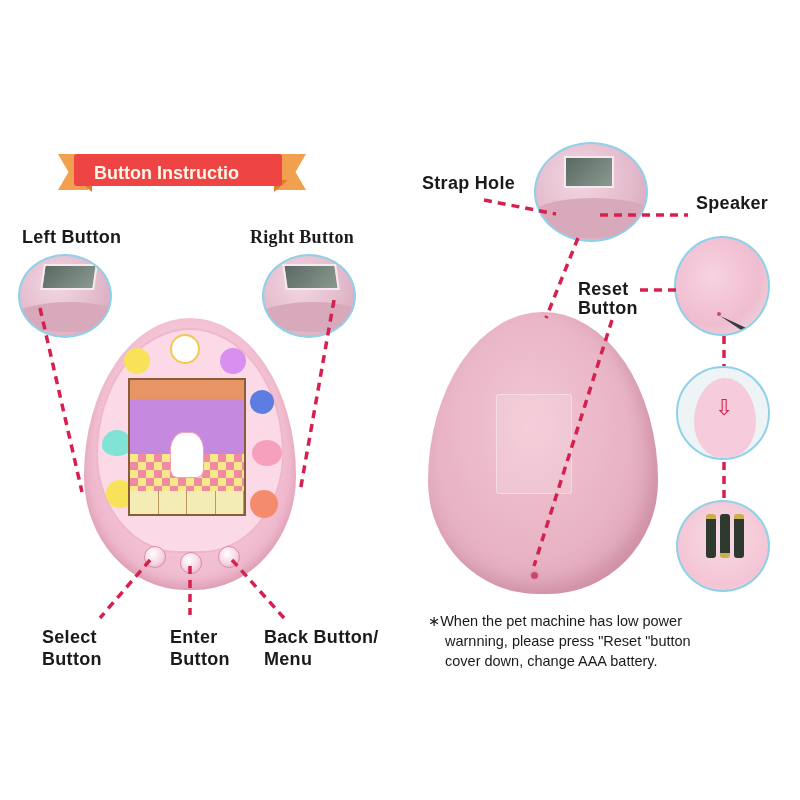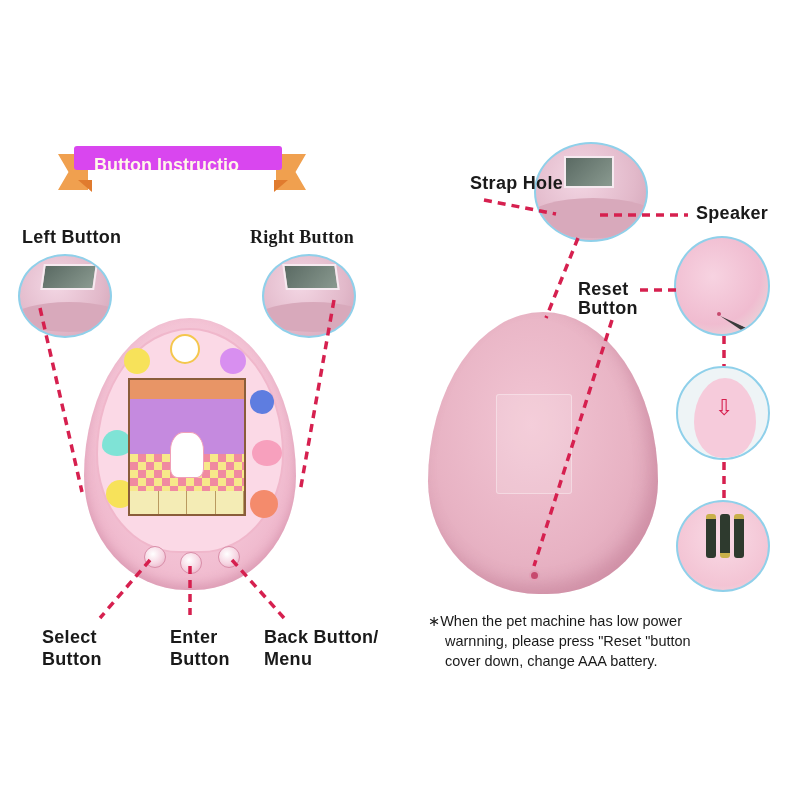--- a/index.html
+++ b/index.html
@@ -8,21 +8,21 @@
 
   .abs { position: absolute; }
   .label { position: absolute; font-family: "Liberation Sans", sans-serif; font-weight: bold; font-size: 18px; line-height: 22px; color: #1a1a1a; letter-spacing: 0.3px; }
 
   
   .banner { position: absolute; left: 68px; top: 142px; width: 220px; height: 48px; }
   .banner .tail-l { position: absolute; left: -10px; top: 12px; width: 30px; height: 36px; background: #f0a04f; clip-path: polygon(0 0, 100% 0, 100% 100%, 0 100%, 35% 50%); }
   .banner .tail-r { position: absolute; right: -18px; top: 12px; width: 30px; height: 36px; background: #f0a04f; clip-path: polygon(0 0, 100% 0, 65% 50%, 100% 100%, 0 100%); }
   .banner .fold-l { position: absolute; left: 10px; top: 38px; width: 14px; height: 12px; background: #e07b2e; clip-path: polygon(0 0, 100% 0, 100% 100%); }
   .banner .fold-r { position: absolute; right: 0px; top: 38px; width: 14px; height: 12px; background: #e07b2e; clip-path: polygon(0 0, 100% 0, 0 100%); }
-  .banner .body { position: absolute; left: 6px; top: 4px; width: 208px; height: 24px; background: #d946ef; border-radius: 3px; overflow: hidden; }
+  .banner .body { position: absolute; left: 6px; top: 12px; width: 208px; height: 32px; background: #ef4444; border-radius: 3px; overflow: hidden; }
   .banner .text { position: absolute; left: 20px; top: 9px; font-size: 18px; font-weight: bold; color: #fff7e8; white-space: nowrap; }
 
   
   .circle { position: absolute; border-radius: 50%; border: 2px solid #8fd0ea; overflow: hidden; background: radial-gradient(circle at 40% 35%, #f3d7e4 0%, #e2b9ca 60%, #cfa0b4 100%); }
   .circle .screen { position: absolute; background: linear-gradient(135deg, #5a6a63, #8a9a90); border: 2px solid #f6eaf0; }
   .circle .band { position: absolute; background: #d8a9bb; border-radius: 50%; }
 
   
   .egg-front { position: absolute; left: 84px; top: 318px; width: 212px; height: 272px; border-radius: 50% 50% 48% 48% / 58% 58% 42% 42%; background: radial-gradient(ellipse at 50% 40%, #f8d3e0 0%, #f2bfd2 60%, #e8a9c0 100%); box-shadow: inset 0 -6px 10px rgba(190,110,140,0.35); }
   .egg-front .inner { position: absolute; left: 12px; top: 10px; width: 188px; height: 225px; border-radius: 50% 50% 44% 44% / 56% 56% 44% 44%; background: #fbd9e6; border: 2px solid #f0b7cb; }
@@ -106,22 +106,22 @@
 </div>
 <div class="label" style="left:264px; top:626px;">
   <div>Back Button/</div>
   <div>Menu</div>
 </div>
 
 <div class="circle" style="left:534px; top:142px; width:114px; height:100px;">
   <div class="screen" style="left:28px; top:12px; width:50px; height:32px;"></div>
   <div class="band" style="left:-8px; top:54px; width:130px; height:40px;"></div>
 </div>
-<div class="label" style="left:422px; top:172px;margin-left:48px;">Strap Hole</div>
-<div class="label" style="left:696px; top:202px;">Speaker</div>
+<div class="label" style="left:422px; top:172px;">Strap Hole</div>
+<div class="label" style="left:696px; top:192px;">Speaker</div>
 
 <div class="circle" style="left:674px; top:236px; width:96px; height:100px; background: radial-gradient(circle at 40% 40%, #f7d3e1 0%, #f0bcd0 60%, #e7e7df 100%);">
   <div class="abs" style="left:41px; top:74px; width:4px; height:4px; border-radius:50%; background:#c7496e;"></div>
   <div class="abs" style="left:44px; top:76px; width:30px; height:5px; background:#3b3b3b; transform: rotate(28deg); transform-origin: left center; clip-path: polygon(0 40%, 100% 0, 100% 100%);"></div>
 </div>
 <div class="label" style="left:578px; top:280px; line-height:19px;">
   <div>Reset</div>
   <div>Button</div>
 </div>
 

